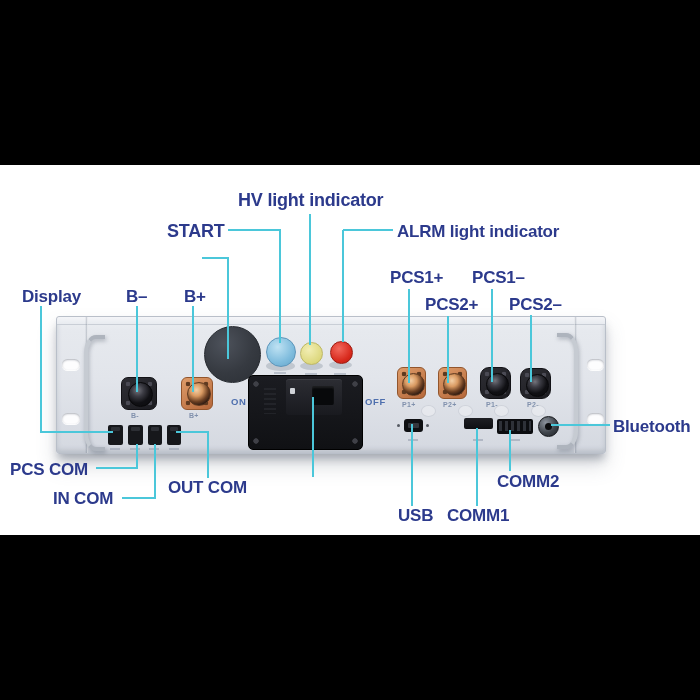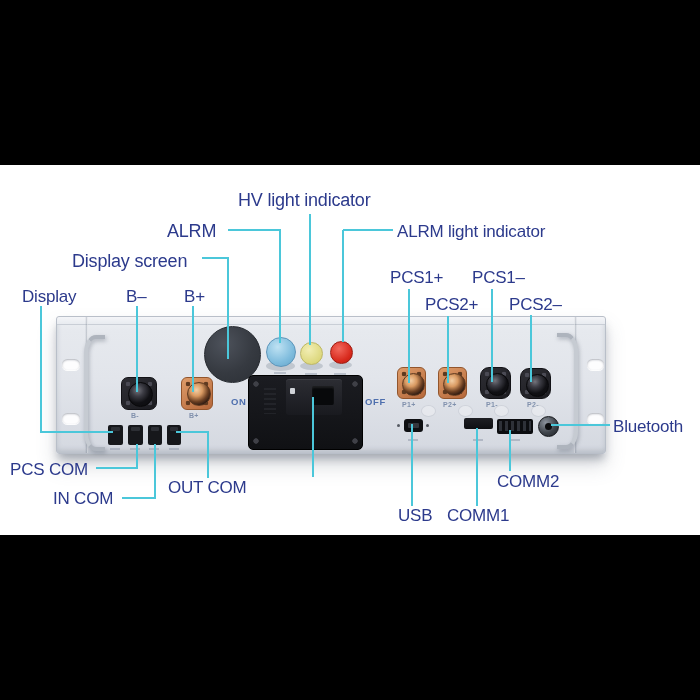--- a/index.html
+++ b/index.html
@@ -5,21 +5,21 @@
   :root{
     --page-background:#000000; --content-background:#ffffff;
     --label-text:#2c3a8c; --callout-line:#4bc7da;
     --panel-marking-blue:#4e6fae; --panel-sublabel:#8191ad;
   }
   html,body{margin:0;padding:0;background:var(--page-background);}
   .stage{position:relative;width:700px;height:700px;background:var(--page-background);overflow:hidden;
          font-family:"Liberation Sans",sans-serif;}
   .band{position:absolute;left:0;top:165px;width:700px;height:370px;background:var(--content-background);}
   
-  .co{position:absolute;font-weight:400;font-size:17px;letter-spacing:-.2px;
+  .co{position:absolute;font-weight:700;font-size:17px;letter-spacing:-.2px;
       color:var(--label-text);white-space:nowrap;}
   
   .ln{position:absolute;background:var(--callout-line);}
   
   .panel{position:absolute;left:56px;top:316px;width:548px;height:136px;border-radius:3px;
          background:linear-gradient(#eef0f4 0%,#e6e9ee 10%,#e2e5eb 45%,#d4d8e0 100%);
          border:1px solid #b9bfc9;
          box-shadow:0 7px 9px -2px rgba(95,105,120,.45),0 12px 20px rgba(95,105,120,.22),
                     inset 0 -3px 5px rgba(120,128,140,.28);}
   .panel::before{content:"";position:absolute;left:0;right:0;top:0;height:7px;
@@ -206,23 +206,22 @@
   <div class="ln" style="left:122px;top:497px;width:34px;height:2px"></div>
   <div class="ln" style="left:176px;top:431px;width:33px;height:2px"></div>
   <div class="ln" style="left:207px;top:431px;width:2px;height:47px"></div>
   <div class="ln" style="left:312px;top:397px;width:2px;height:80px"></div>
   <div class="ln" style="left:411px;top:424px;width:2px;height:82px"></div>
   <div class="ln" style="left:476px;top:428px;width:2px;height:78px"></div>
   <div class="ln" style="left:509px;top:430px;width:2px;height:41px"></div>
   <div class="ln" style="left:551px;top:424px;width:59px;height:2px"></div>
 
   <div class="co" style="left:238px;top:190px;font-size:18px">HV light indicator</div>
-  <div class="co" style="left:167px;top:221px;font-size:18px">ALRM</div>
+  <div class="co" style="left:167px;top:221px;font-size:18px">START</div>
   <div class="co" style="left:397px;top:222px">ALRM light indicator</div>
-  <div class="co" style="left:72px;top:251px;font-size:18px">Display screen</div>
   <div class="co" style="left:22px;top:287px">Display</div>
   <div class="co" style="left:126px;top:287px">B–</div>
   <div class="co" style="left:184px;top:287px">B+</div>
   <div class="co" style="left:390px;top:268px">PCS1+</div>
   <div class="co" style="left:472px;top:268px">PCS1–</div>
   <div class="co" style="left:425px;top:295px">PCS2+</div>
   <div class="co" style="left:509px;top:295px">PCS2–</div>
   <div class="co" style="left:613px;top:417px">Bluetooth</div>
   <div class="co" style="left:10px;top:460px">PCS COM</div>
   <div class="co" style="left:53px;top:489px">IN COM</div>

